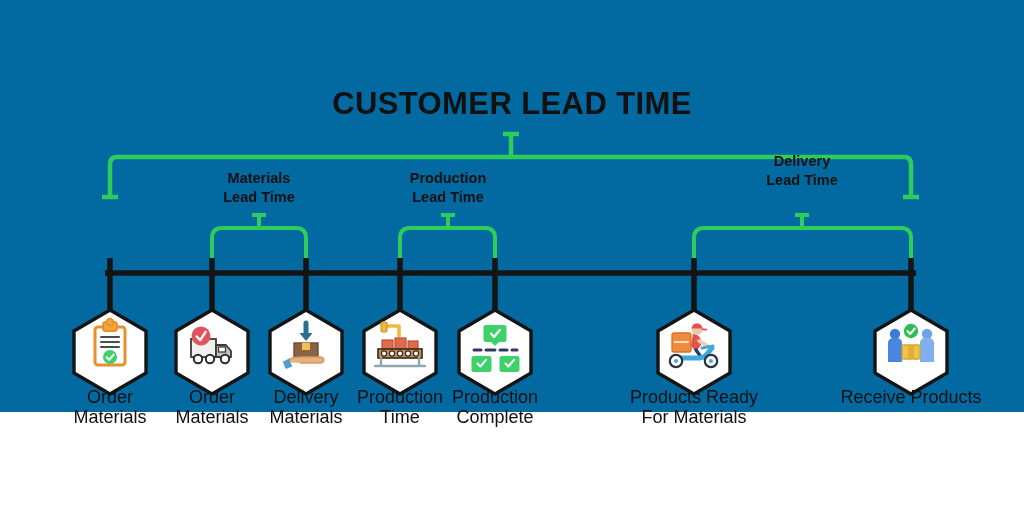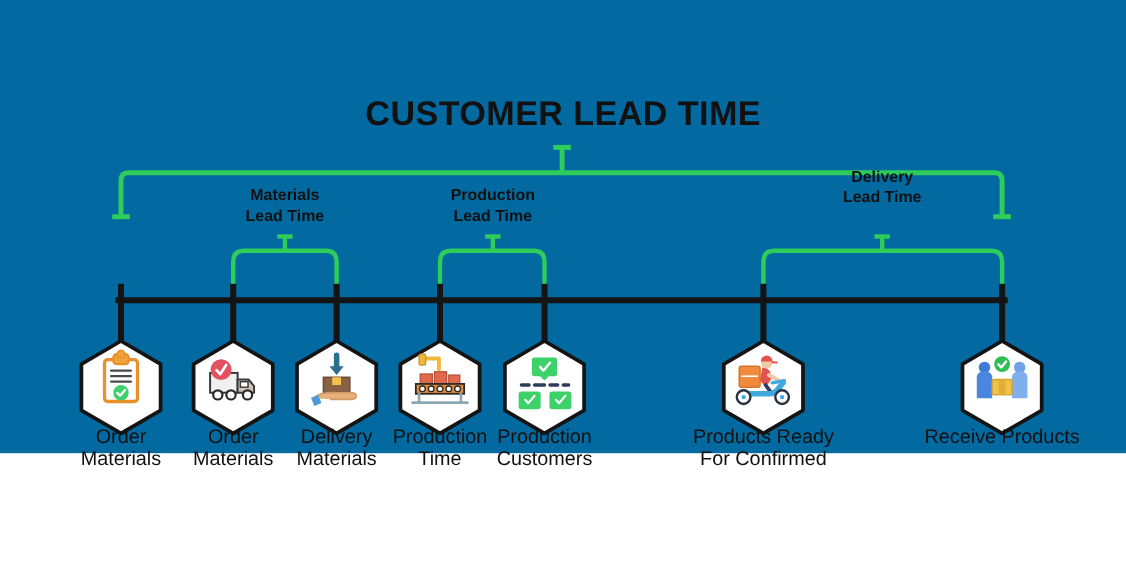--- a/index.html
+++ b/index.html
@@ -298,25 +298,25 @@
     <div>Materials</div>
   </div>
 
   <div class="node-caption" style="left:400px; top:388px;">
     <div>Production</div>
     <div>Time</div>
   </div>
 
   <div class="node-caption" style="left:495px; top:388px;">
     <div>Production</div>
-    <div>Customers</div>
+    <div>Complete</div>
   </div>
 
   <div class="node-caption" style="left:694px; top:388px;">
     <div>Products Ready</div>
-    <div>For Confirmed</div>
+    <div>For Materials</div>
   </div>
 
   <div class="node-caption" style="left:911px; top:388px;">
     <div>Receive Products</div>
   </div>
 
 </div>
 
 </body></html>

